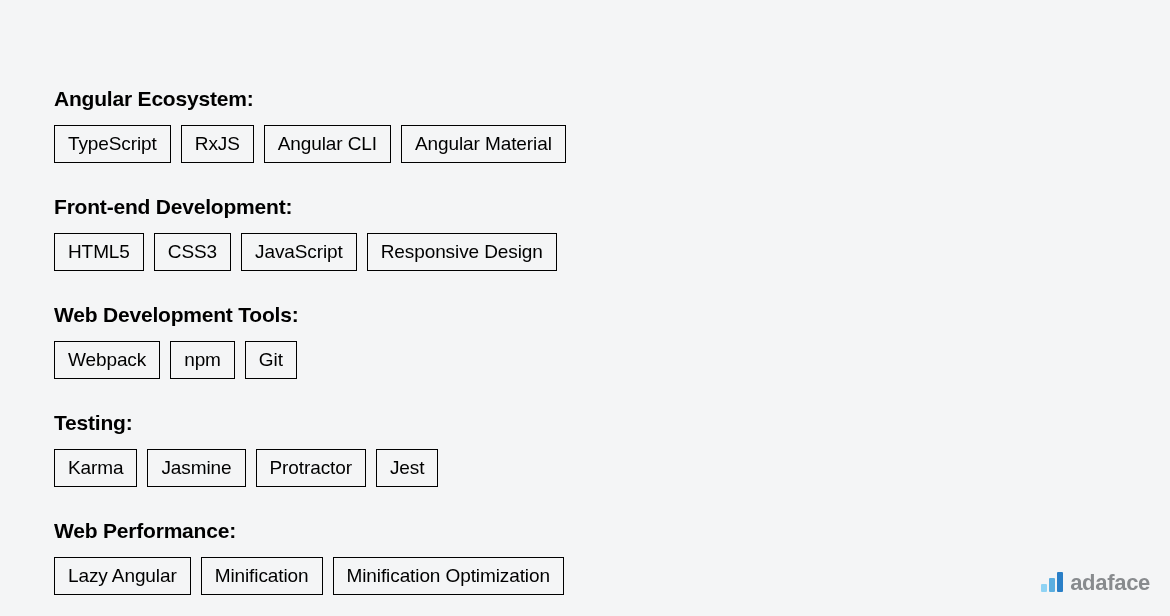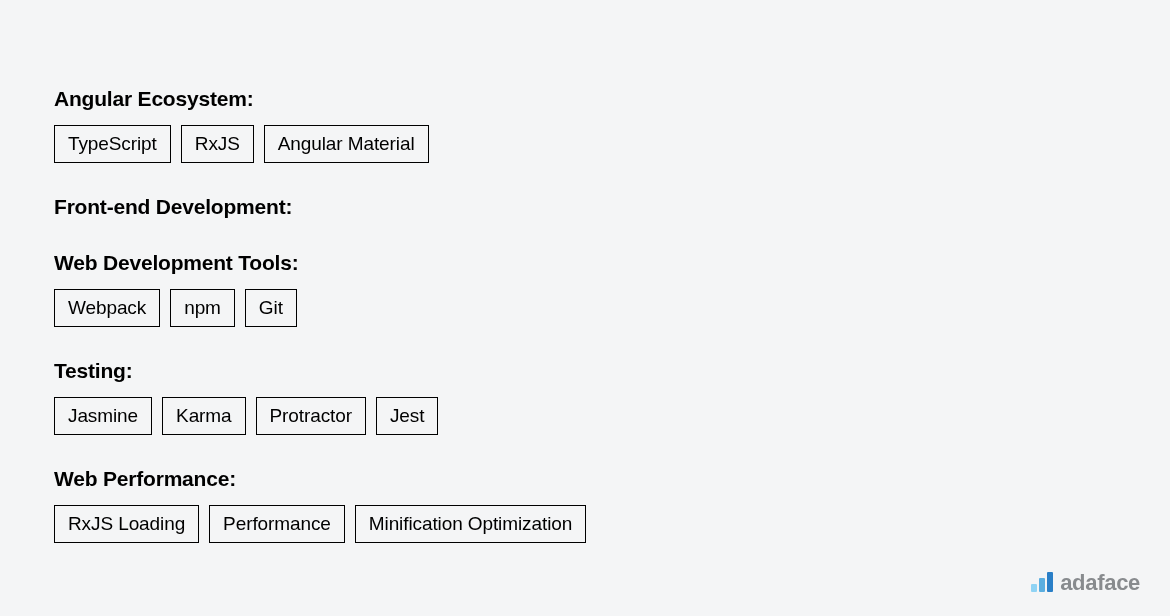--- a/index.html
+++ b/index.html
@@ -35,21 +35,21 @@
       border: 1.5px solid #000;
       padding: 7px 13px;
       font-size: 19px;
       color: #000;
       background: transparent;
       letter-spacing: -0.1px;
     }
     .logo {
       position: absolute;
       bottom: 22px;
-      right: 30px;
+      right: 20px;
       display: flex;
       align-items: flex-start;
       gap: 7px;
     }
     .logo-bars {
       display: flex;
       align-items: flex-end;
       gap: 2px;
     }
     .bar {
@@ -78,48 +78,55 @@
   </style>
 </head>
 <body>
 
 <div id="content">
     <div class="section">
       <div class="section-title">Angular Ecosystem:</div>
       <div class="tags">
         <div class="tag">TypeScript</div>
         <div class="tag">RxJS</div>
+        <div class="tag">Angular CLI</div>
         <div class="tag">Angular Material</div>
       </div>
     </div>
     <div class="section">
       <div class="section-title">Front-end Development:</div>
+      <div class="tags">
+        <div class="tag">HTML5</div>
+        <div class="tag">CSS3</div>
+        <div class="tag">JavaScript</div>
+        <div class="tag">Responsive Design</div>
+      </div>
     </div>
     <div class="section">
       <div class="section-title">Web Development Tools:</div>
       <div class="tags">
         <div class="tag">Webpack</div>
         <div class="tag">npm</div>
         <div class="tag">Git</div>
       </div>
     </div>
     <div class="section">
       <div class="section-title">Testing:</div>
       <div class="tags">
+        <div class="tag">Karma</div>
         <div class="tag">Jasmine</div>
-        <div class="tag">Karma</div>
         <div class="tag">Protractor</div>
         <div class="tag">Jest</div>
       </div>
     </div>
     <div class="section">
       <div class="section-title">Web Performance:</div>
       <div class="tags">
-        <div class="tag">RxJS Loading</div>
-        <div class="tag">Performance</div>
+        <div class="tag">Lazy Angular</div>
+        <div class="tag">Minification</div>
         <div class="tag">Minification Optimization</div>
       </div>
     </div>
   </div>
 
 <div class="logo">
   <div class="logo-bars">
     <div class="bar bar1"></div>
     <div class="bar bar2"></div>
     <div class="bar bar3"></div>

